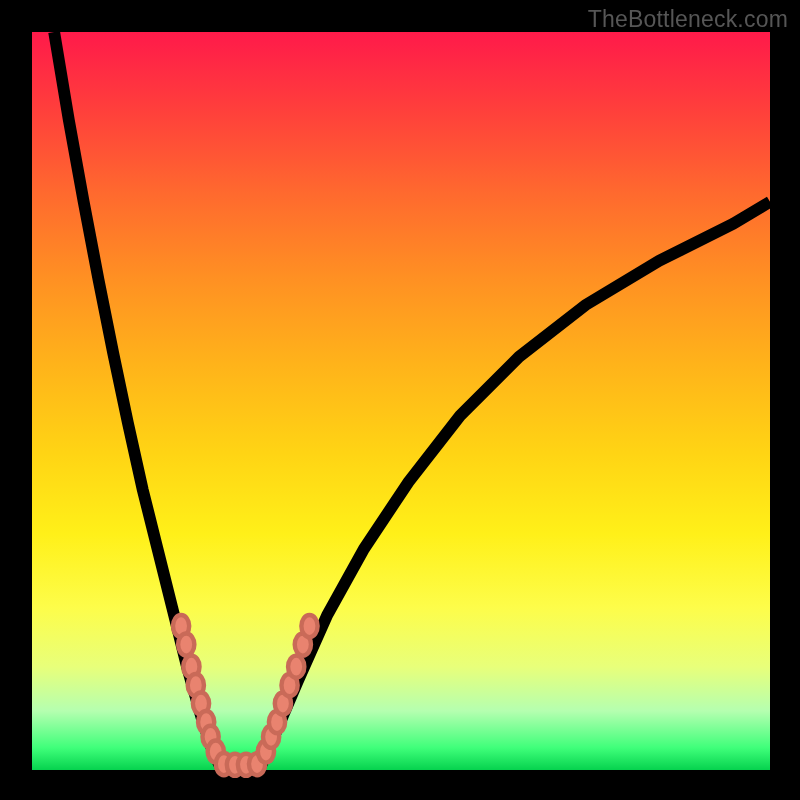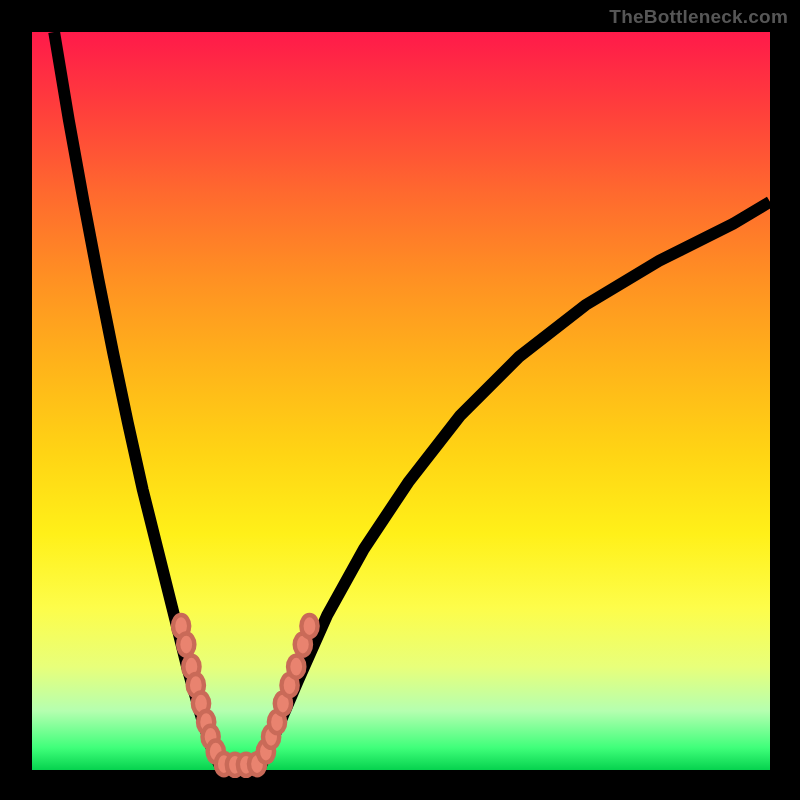--- a/index.html
+++ b/index.html
@@ -36,22 +36,22 @@
       #b5ffb0 92%,
       #3fff7a 97%,
       #06d24e 100%
     );
   }
   .attribution {
     position: absolute;
     top: 6px;
     right: 12px;
     color: #565656;
-    font-size: 19px;
-    font-weight: 700;
+    font-size: 23px;
+    font-weight: 400;
     letter-spacing: 0.2px;
     user-select: none;
   }
   svg.curve {
     position: absolute;
     left: 0;
     top: 0;
     width: 738px;
     height: 738px;
     overflow: visible;

